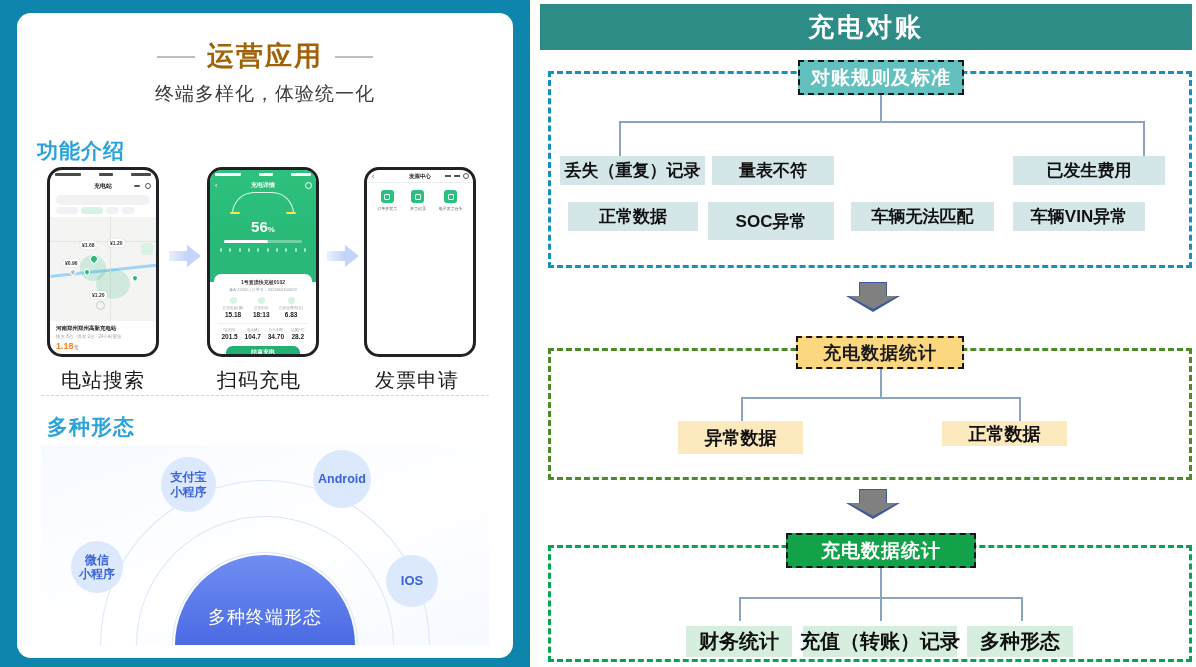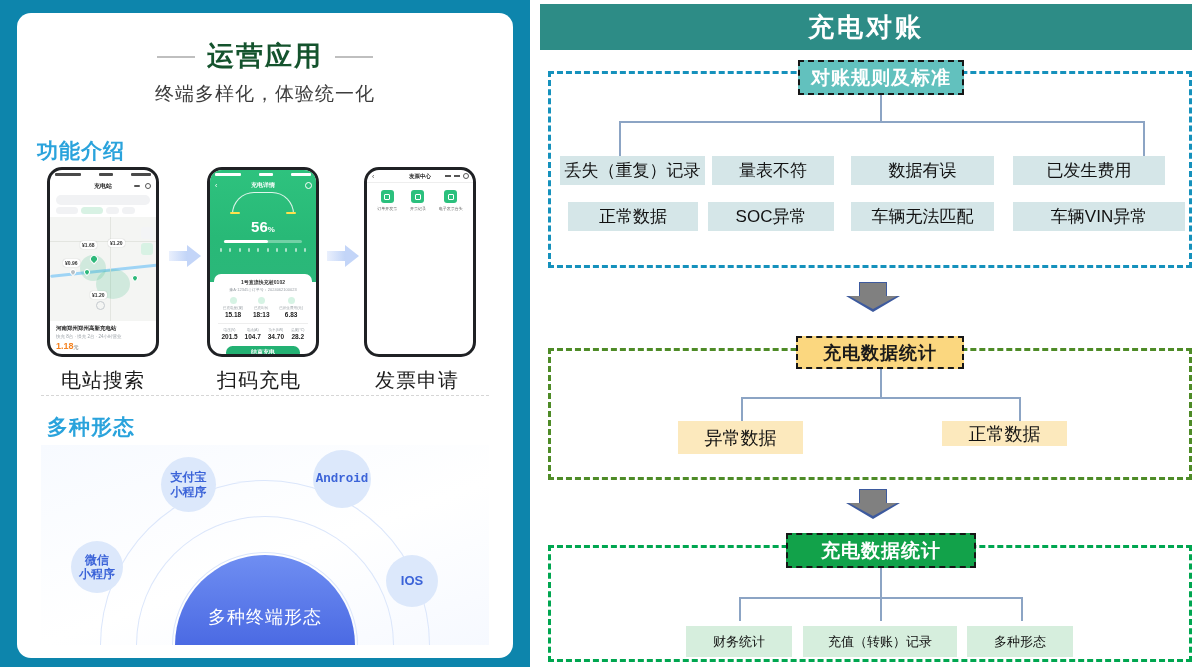--- a/index.html
+++ b/index.html
@@ -22,21 +22,21 @@
     background: #ffffff;
     border-radius: 14px;
     overflow: hidden;
   }
   .lp-title-wrap {
     position: absolute; left: 0; top: 25px; width: 496px;
     text-align: center;
   }
   .lp-title {
     display: inline-block; position: relative;
-    font-size: 27px; font-weight: bold; color: #14532d;
+    font-size: 27px; font-weight: bold; color: #a16207;
     letter-spacing: 2px;
   }
   .lp-title::before, .lp-title::after {
     content: ""; position: absolute; top: 50%;
     width: 38px; height: 2px; background: #bfbfbf;
   }
   .lp-title::before { left: -50px; }
   .lp-title::after  { right: -50px; }
   .lp-sub {
     position: absolute; left: 0; top: 68px; width: 496px;
@@ -181,21 +181,21 @@
     display:flex; align-items:flex-end; justify-content:center;
   }
   .dome span{ font-size:18px; color:#fff; letter-spacing:1px; margin-bottom:16px; }
   .bub{
     position:absolute; border-radius:50%;
     background:#dce8fb;
     display:flex; align-items:center; justify-content:center;
     text-align:center; color:#3b63d8; font-weight:bold; line-height:1.2;
   }
   .bub-alipay{ width:55px; height:55px; left:120px; top:12px; font-size:12px; }
-  .bub-android{ width:58px; height:58px; left:272px; top:5px; font-size:12.5px;font-family:Liberation Mono, monospace; }
+  .bub-android{ width:58px; height:58px; left:272px; top:5px; font-size:12.5px; }
   .bub-wechat{ width:52px; height:52px; left:30px; top:96px; font-size:12px; }
   .bub-ios{ width:52px; height:52px; left:345px; top:110px; font-size:13px; }
 
   
   .right-panel{ position:absolute; left:536px; top:0; width:660px; height:667px; background:#fff; }
   .rp-header{
     position:absolute; left:4px; top:4px; width:652px; height:46px;
     background:#2d8c86;
     display:flex; align-items:center; justify-content:center;
   }
@@ -213,25 +213,25 @@
   }
   .node-1{ left:798px; top:60px; width:166px; height:35px;
            background:#62c1be; color:#fff; font-size:19px; letter-spacing:1px; }
   .node-2{ left:796px; top:336px; width:168px; height:33px;
            background:#fbd77f; color:#1a1a1a; font-size:18px; letter-spacing:1px; }
   .node-3{ left:786px; top:533px; width:190px; height:35px;
            background:#12a24a; color:#fff; font-size:19px; letter-spacing:1px; }
 
   .leaf{
     position:absolute; display:flex; align-items:center; justify-content:center;
-    font-weight:normal; color:#111; white-space:nowrap;
+    font-weight:bold; color:#111; white-space:nowrap;
   }
   .leaf.cyan{ background:#d5e6e8; font-size:17px; }
   .leaf.yellow{ background:#fce9bd; font-size:18px; }
-  .leaf.green{ background:#d6eedd; font-size:13px; }
+  .leaf.green{ background:#d6eedd; font-size:20px; }
 
   .conn{ position:absolute; background:#8ca4c4; }
   .conn.v{ width:1.6px; }
   .conn.h{ height:1.6px; }
 
   .garrow{ position:absolute; width:54px; height:30px; }
   .garrow .shaft{
     position:absolute; left:13px; top:0; width:28px; height:15px;
     background:#808080; border:1.6px solid #3d5a9e; border-bottom:none;
   }
@@ -473,27 +473,26 @@
   <div class="node node-2">充电数据统计</div>
   <div class="node node-3">充电数据统计</div>
 
   <div class="conn v" style="left:880px;top:95px;height:27px;"></div>
   <div class="conn h" style="left:619px;top:121px;width:525px;"></div>
   <div class="conn v" style="left:619px;top:121px;height:35px;"></div>
   <div class="conn v" style="left:1143px;top:121px;height:35px;"></div>
 
   <div class="leaf cyan" style="left:560px;top:156px;width:145px;height:29px;">丢失（重复）记录</div>
   <div class="leaf cyan" style="left:712px;top:156px;width:122px;height:29px;">量表不符</div>
-  <div class="leaf cyan" style="left:851px;top:156px;width:143px;height:29px;">数据有误</div>
   <div class="leaf cyan" style="left:1013px;top:156px;width:152px;height:29px;">已发生费用</div>
 
   <div class="leaf cyan" style="left:568px;top:202px;width:130px;height:29px;">正常数据</div>
-  <div class="leaf cyan" style="left:708px;top:202px;width:126px;height:29px;">SOC异常</div>
+  <div class="leaf cyan" style="left:708px;top:202px;width:126px;height:38px;">SOC异常</div>
   <div class="leaf cyan" style="left:851px;top:202px;width:143px;height:29px;">车辆无法匹配</div>
-  <div class="leaf cyan" style="left:1013px;top:202px;width:172px;height:29px;">车辆VIN异常</div>
+  <div class="leaf cyan" style="left:1013px;top:202px;width:132px;height:29px;">车辆VIN异常</div>
 
   <div class="garrow ga-1">
     <div class="shaft"></div>
       <div class="wings"></div>
   </div>
 
   <div class="conn v" style="left:880px;top:369px;height:29px;"></div>
   <div class="conn h" style="left:741px;top:397px;width:279px;"></div>
   <div class="conn v" style="left:741px;top:397px;height:24px;"></div>
   <div class="conn v" style="left:1019px;top:397px;height:24px;"></div>

